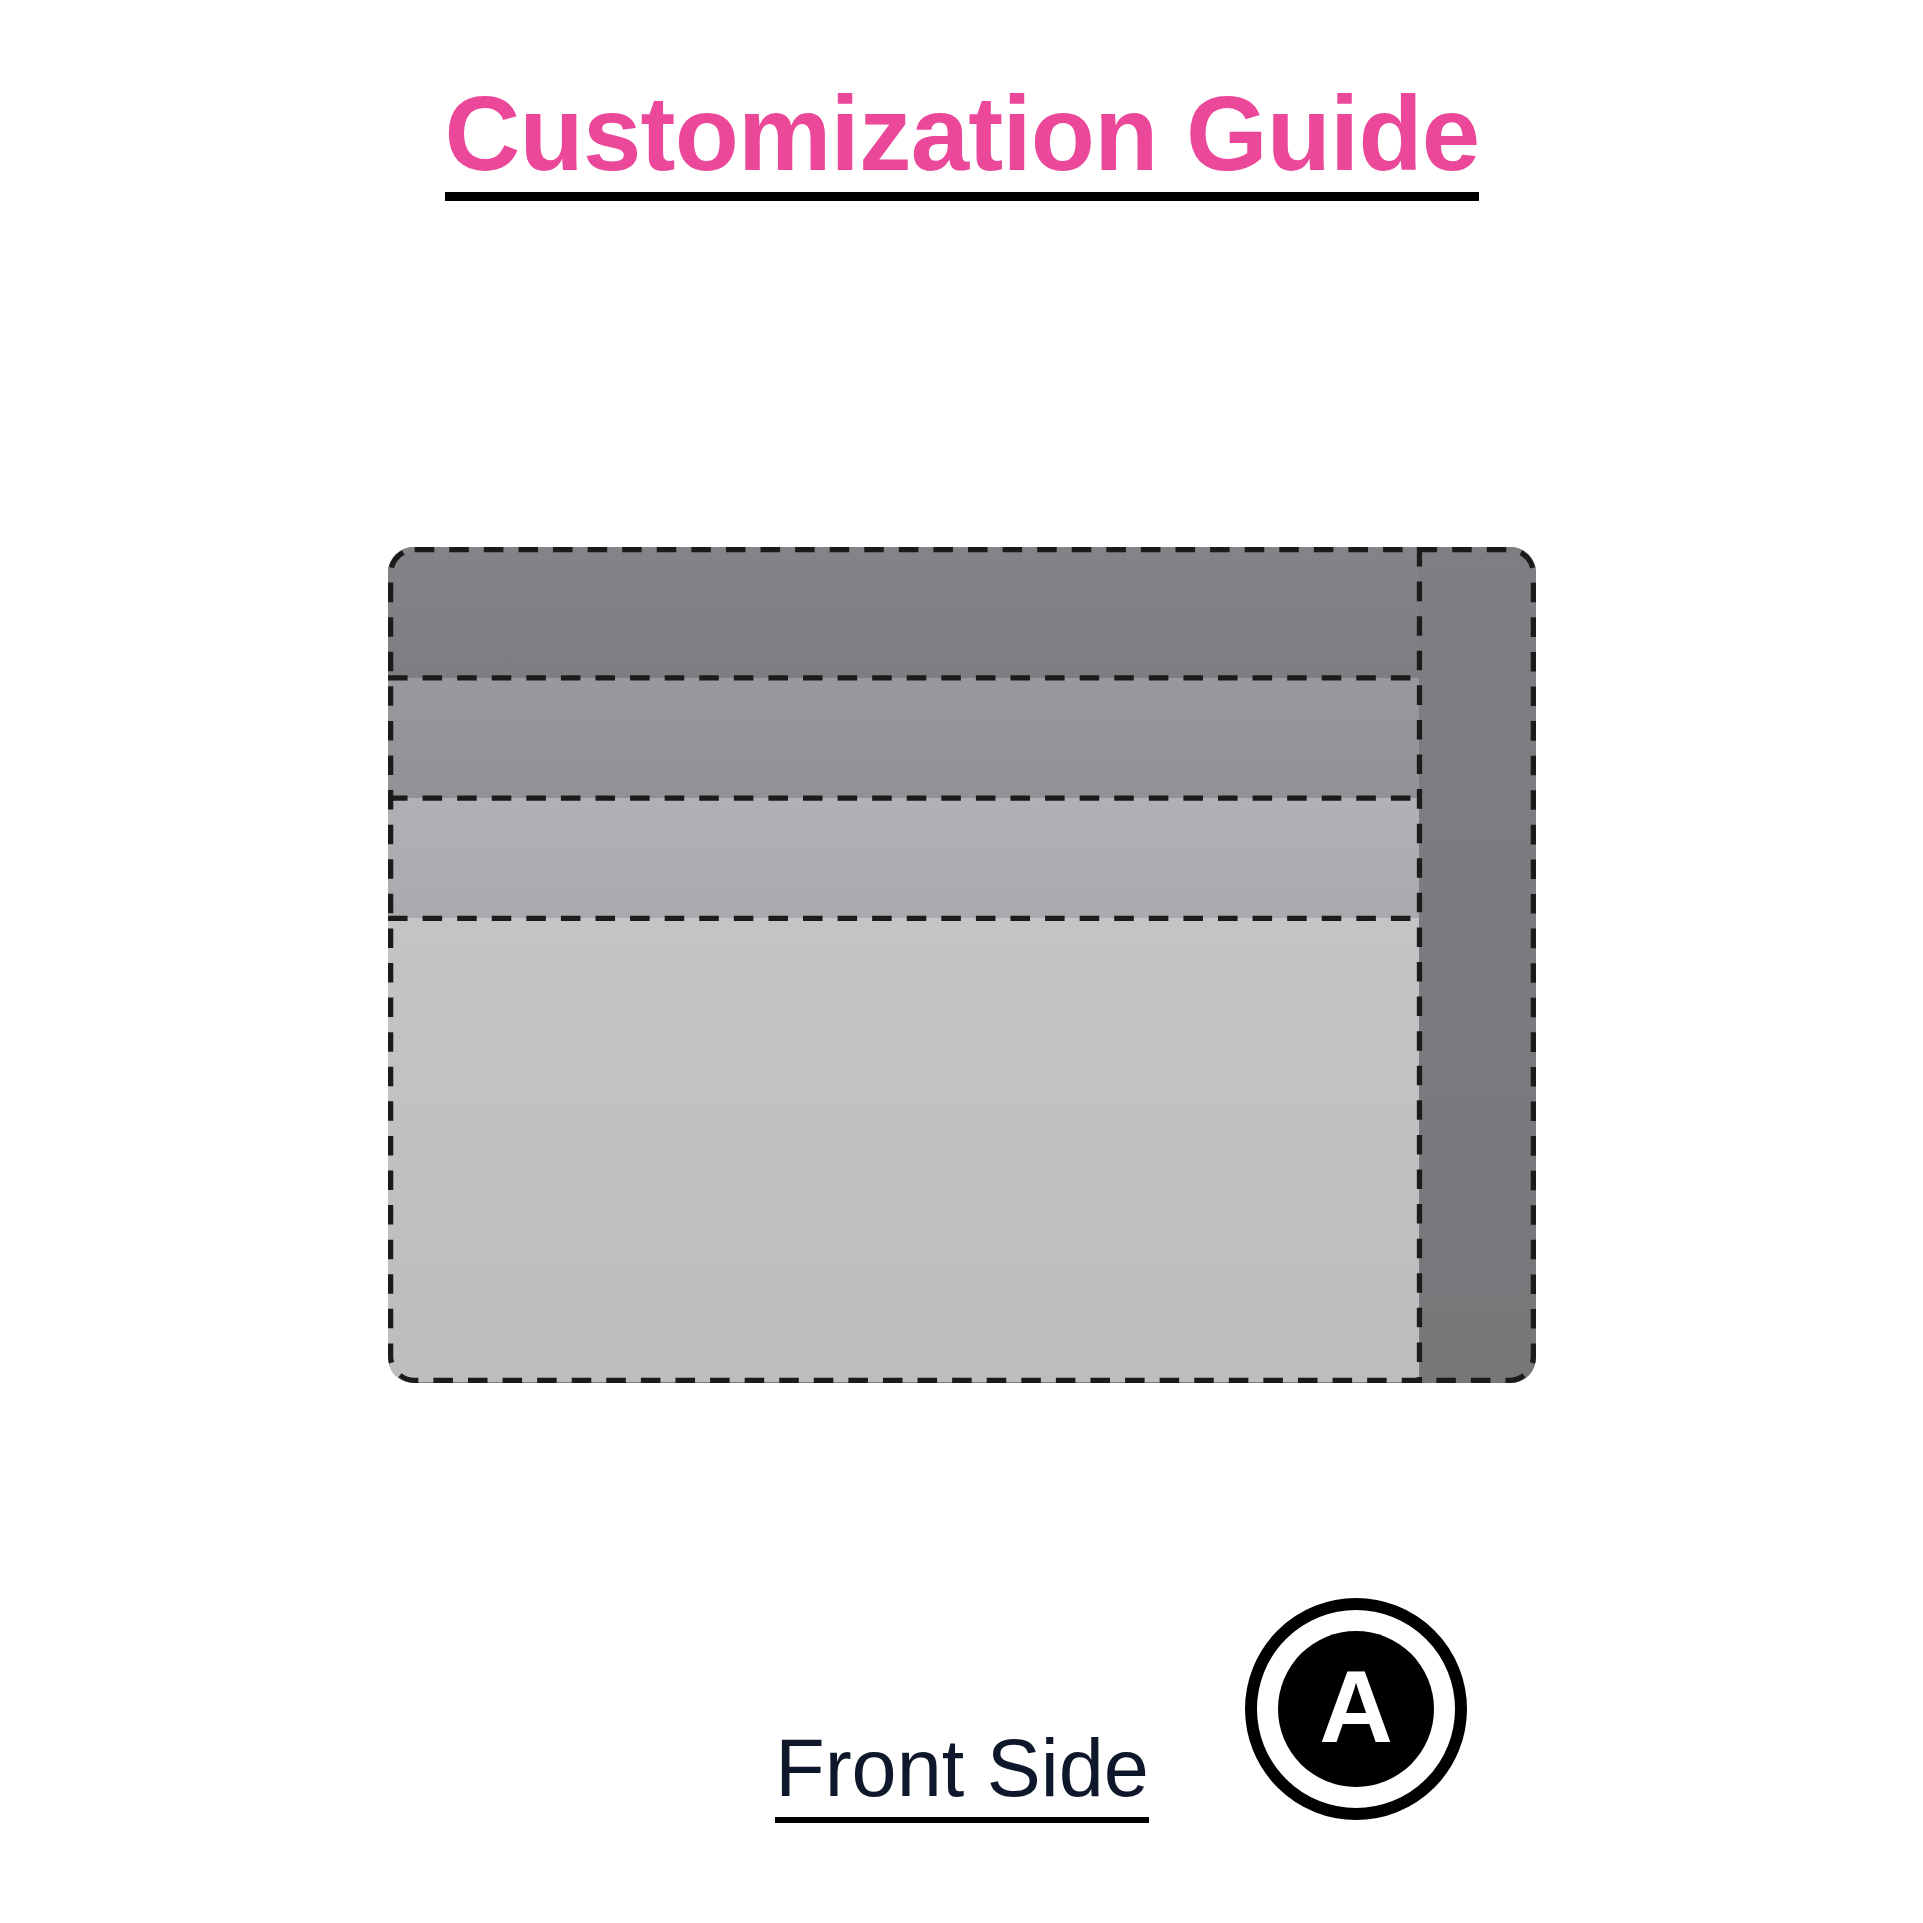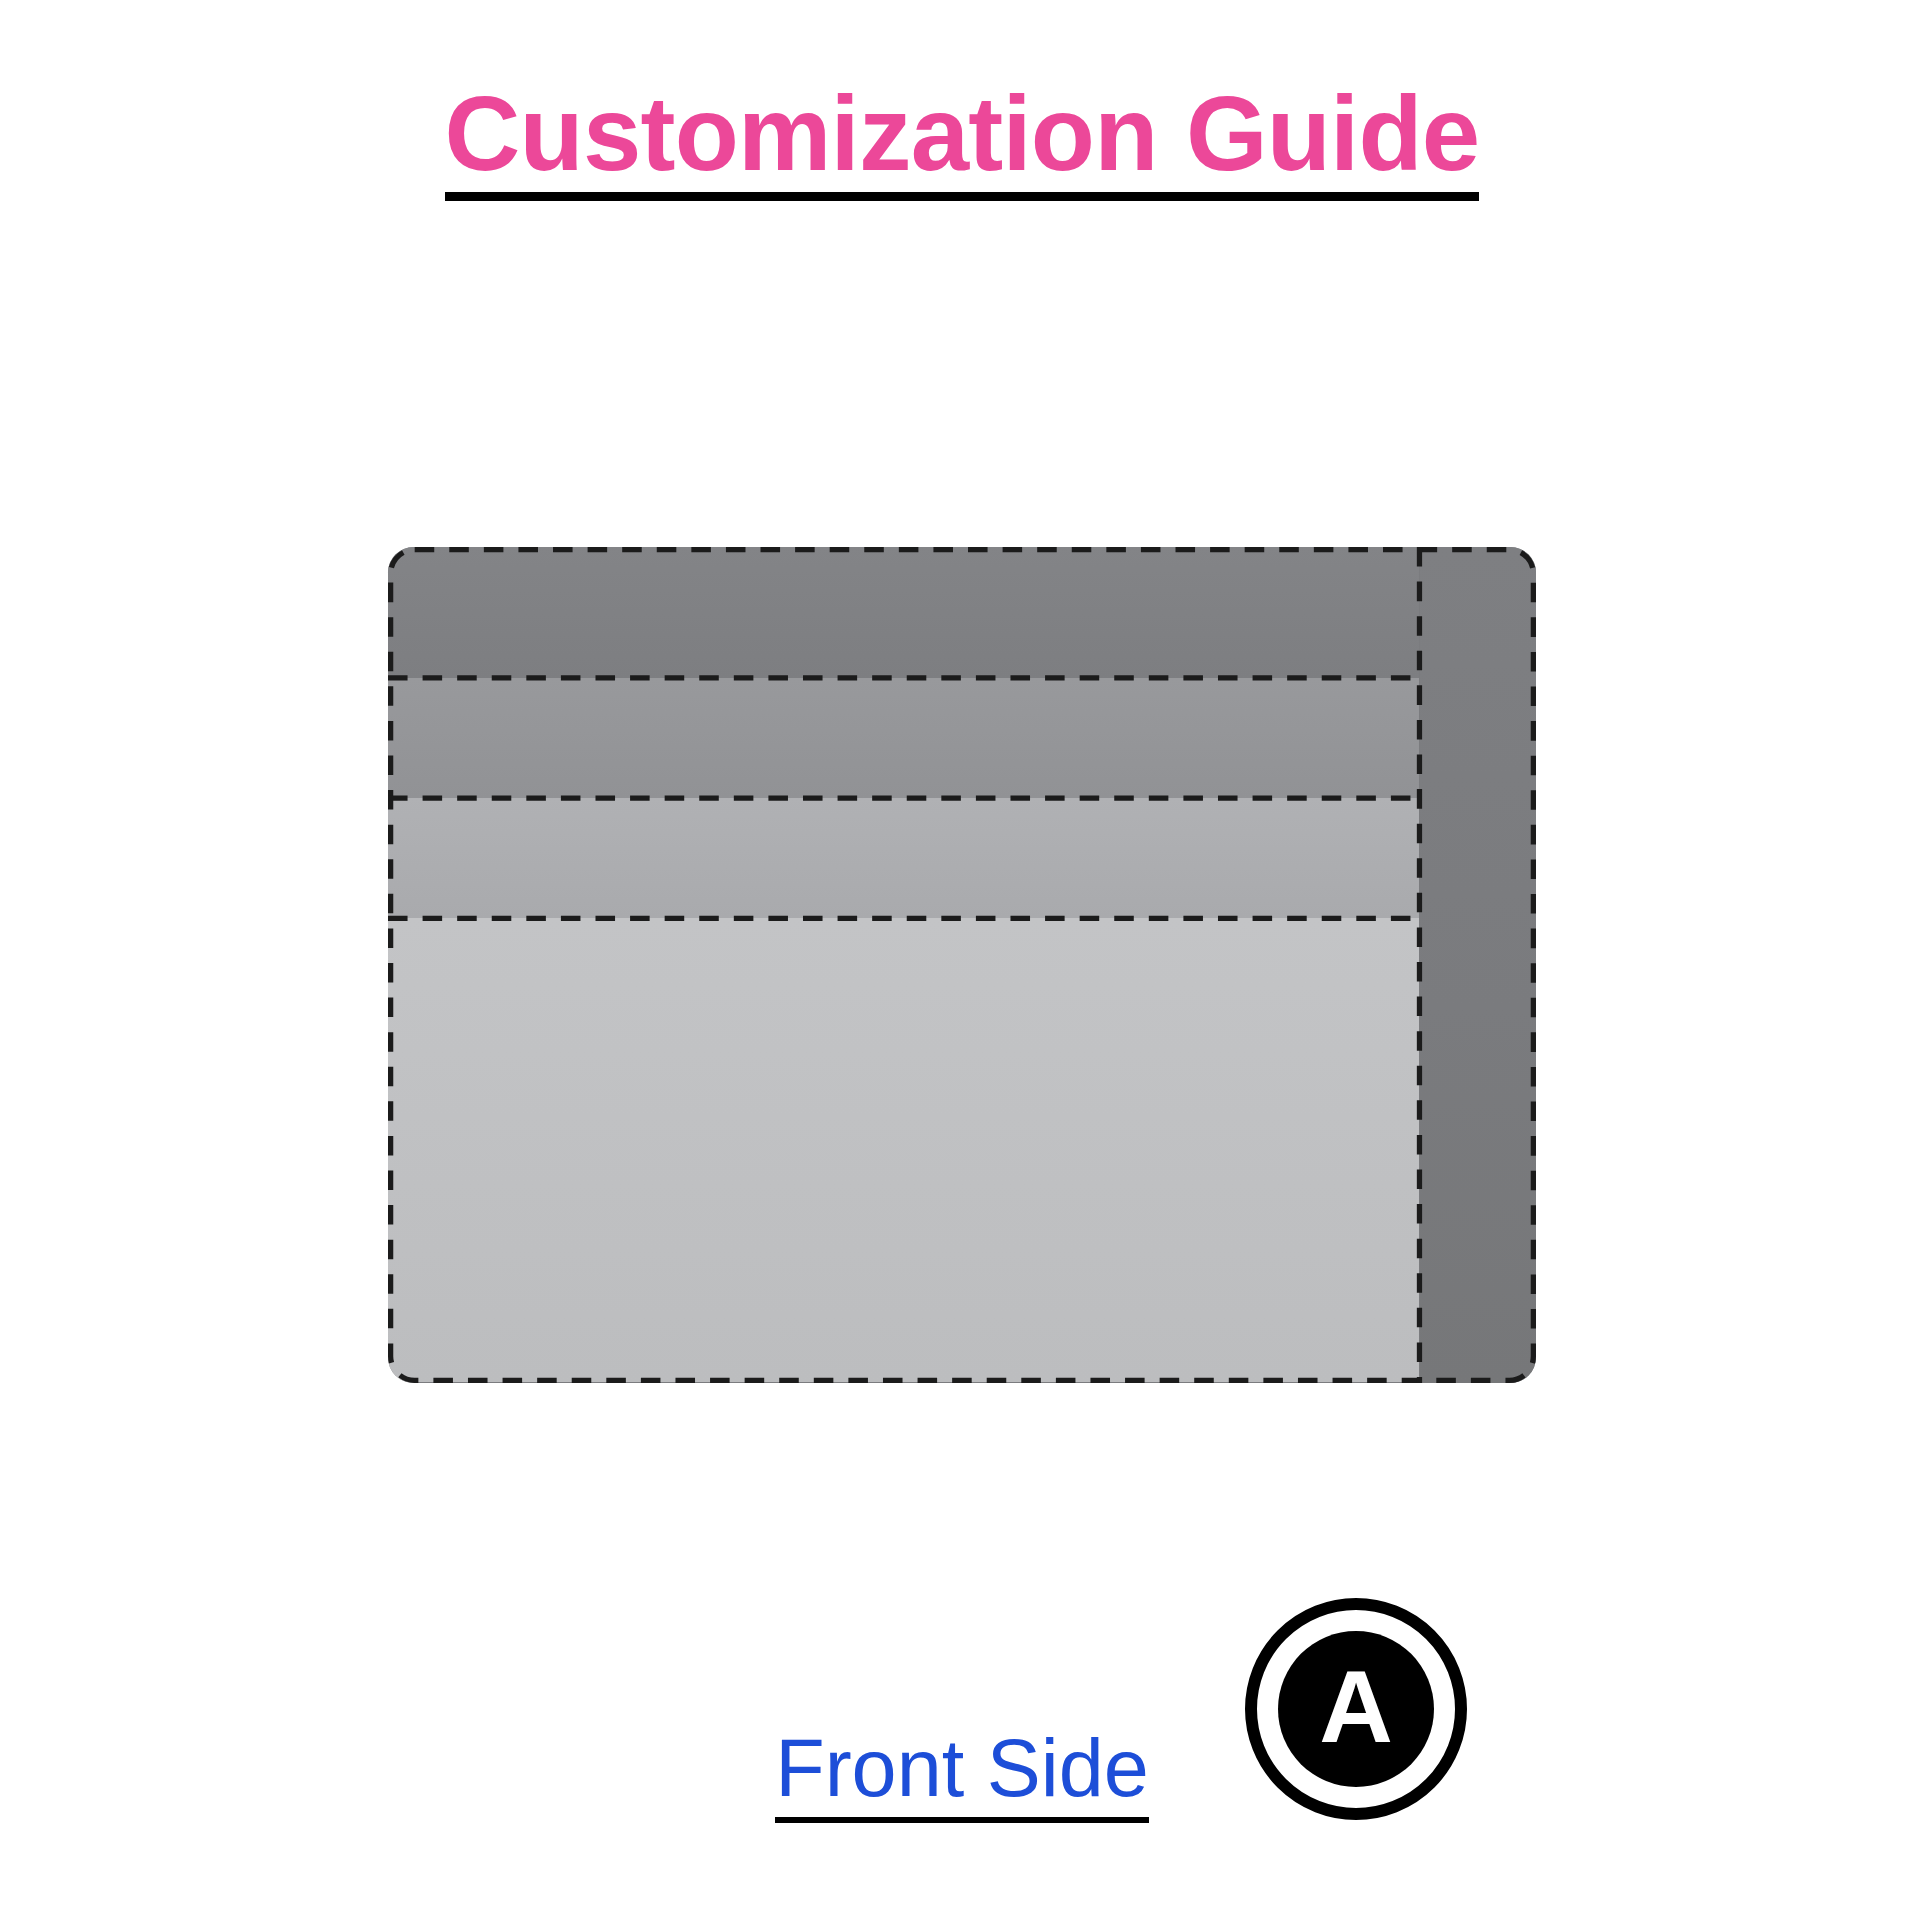--- a/index.html
+++ b/index.html
@@ -155,21 +155,21 @@
   
   .side-caption {
     position: absolute;
     left: 0;
     top: 1728px;
     width: 1924px;
     text-align: center;
     font-size: 81px;
     line-height: 1;
     font-weight: normal;
-    color: #1d4ed8;
+    color: #0f172a;
   }
   .side-caption .caption-text {
     display: inline-block;
     border-bottom: 6.8px solid #000000;
     padding-bottom: 7.5px;
   }
 </style>
 </head>
 <body>
 

